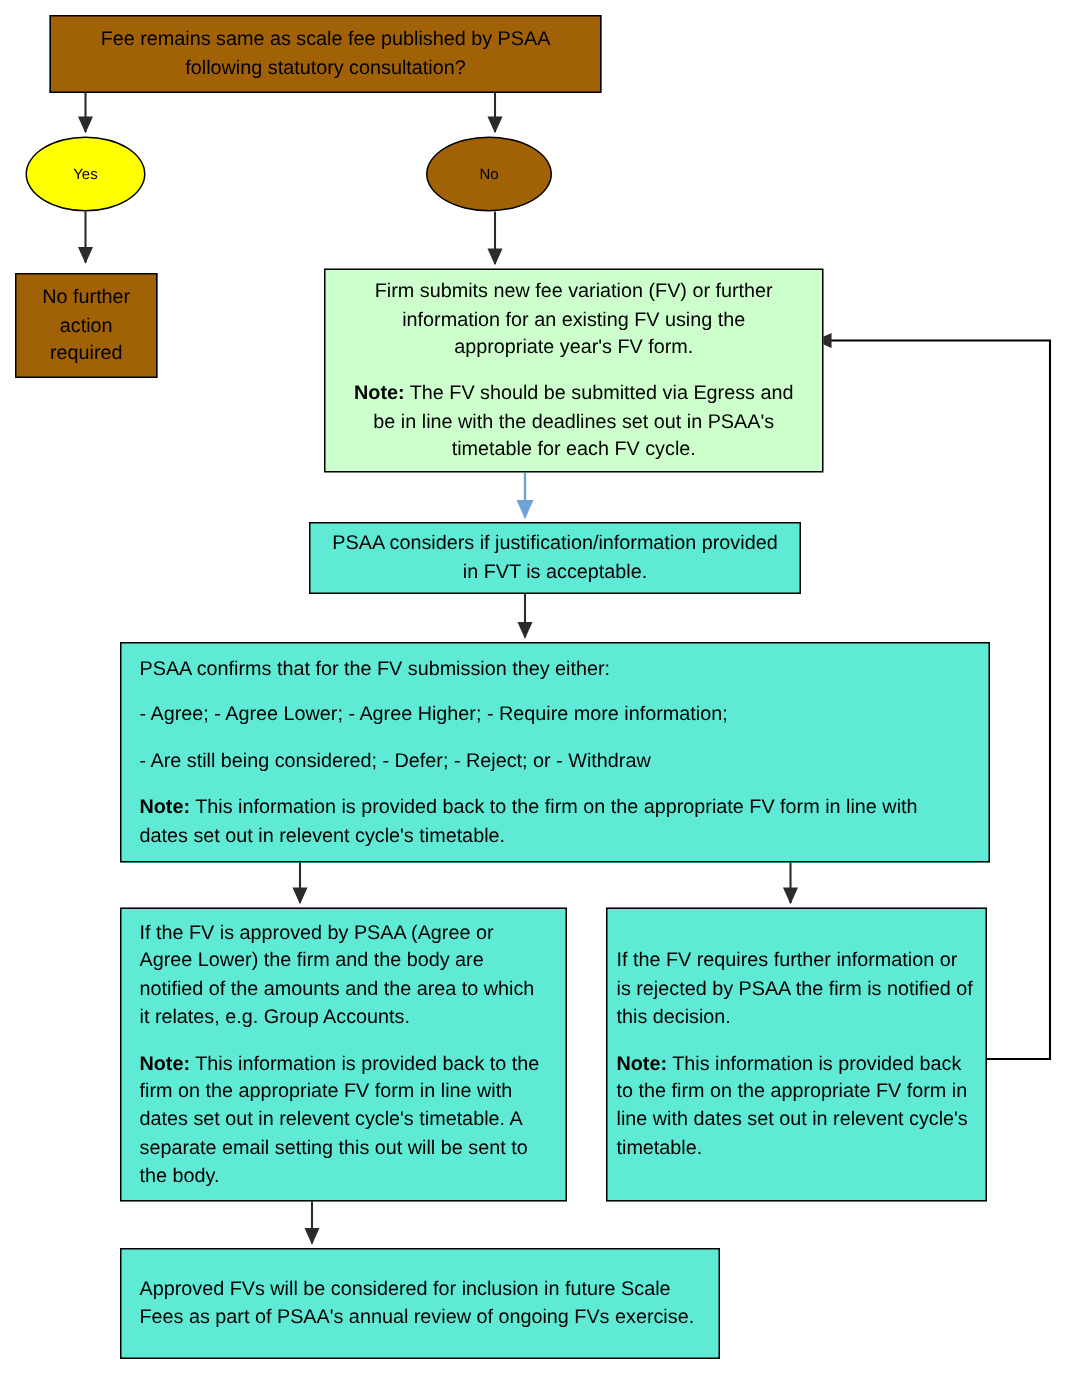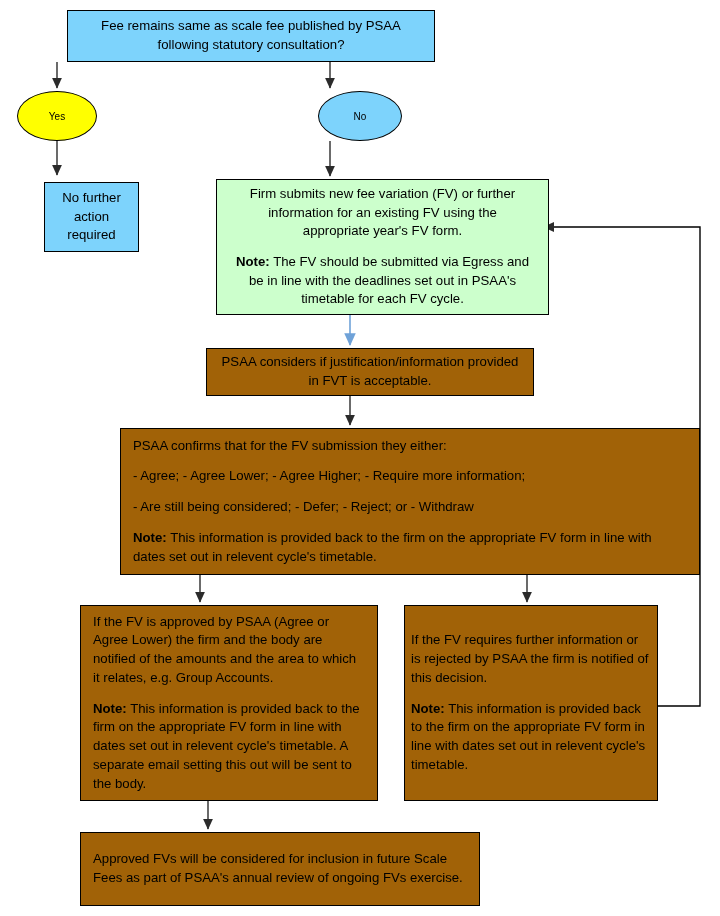--- a/index.html
+++ b/index.html
@@ -28,23 +28,23 @@
   }
   .node.box {
     display: flex;
     flex-direction: column;
     justify-content: center;
   }
   .node .para { margin: 0; }
   .node .para + .para { margin-top: 12px; }
   .center { text-align: center; }
   .left { text-align: left; }
-  .white { background: #7dd3fc; margin-left: 34px; }
+  .white { background: #a16207; }
   .green { background: #ccffcc; }
-  .orange { background: #a16207; }
+  .orange { background: #5eead4; }
   .yellow { background: #ffff00; }
 
   .ellipse {
     position: absolute;
     box-sizing: border-box;
     border: 1px solid #000000;
     border-radius: 50%;
     display: flex;
     align-items: center;
     justify-content: center;
@@ -63,21 +63,21 @@
     pointer-events: none;
   }
 
   
   #n-question   { left: 33px;  top: 10px;  width: 368px; height: 52px;  padding: 7px 10px; }
   #n-yes        { left: 17px;  top: 91px;  width: 80px;  height: 50px; }
   #n-no         { left: 284px; top: 91px;  width: 84px;  height: 50px; }
   #n-nofurther  { left: 10px;  top: 182px; width: 95px;  height: 70px; padding: 16px 8px; }
   #n-firm       { left: 206px; top: 179px; width: 333px; height: 136px; padding: 10px 16px; margin-left: 10px; }
   #n-considers  { left: 206px; top: 348px; width: 328px; height: 48px;  padding: 6px 14px; }
-  #n-confirms   { left: 80px;  top: 428px; width: 580px; height: 147px; padding: 12px 12px; margin-left: 40px; }
+  #n-confirms   { left: 80px;  top: 428px; width: 580px; height: 147px; padding: 12px 12px; }
   #n-approved   { left: 80px;  top: 605px; width: 298px; height: 196px; padding: 12px 12px; }
   #n-rejected   { left: 404px; top: 605px; width: 254px; height: 196px; padding: 12px 6px; }
   #n-futurefees { left: 80px;  top: 832px; width: 400px; height: 74px;  padding: 12px 12px; }
 </style>
 </head>
 <body>
 
 <div id="canvas">
 
   <svg class="edges" viewBox="0 0 720 916" xmlns="http://www.w3.org/2000/svg">

